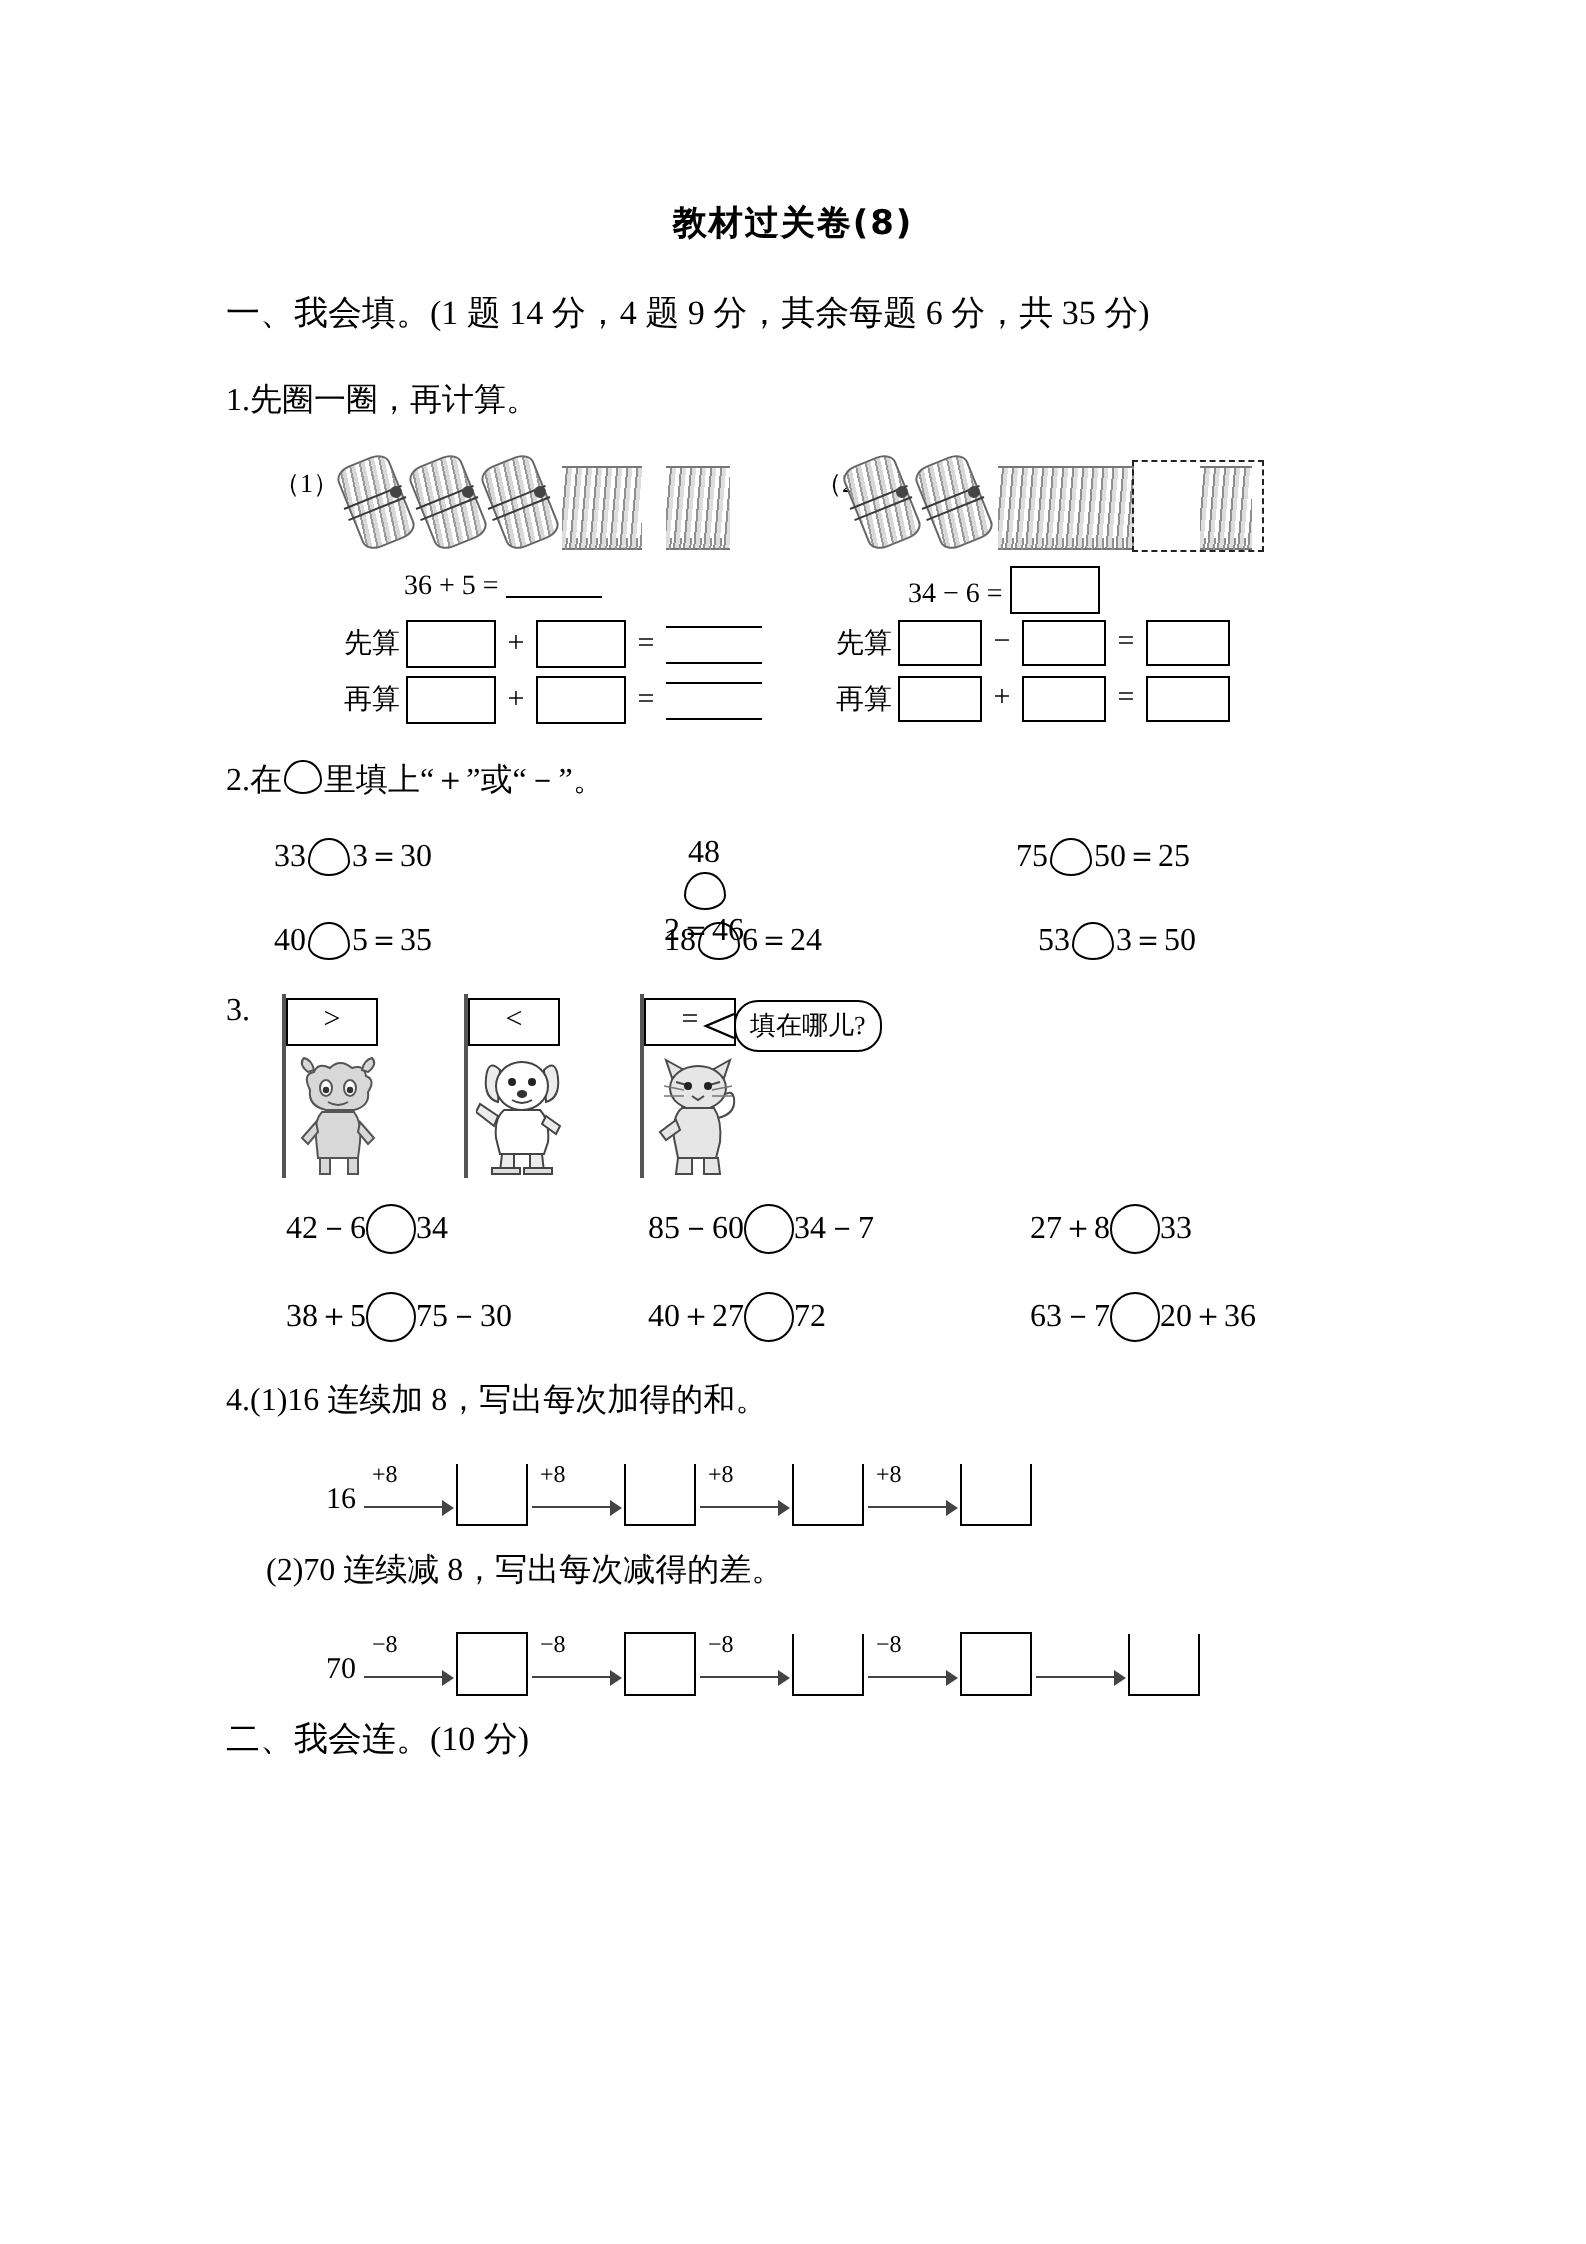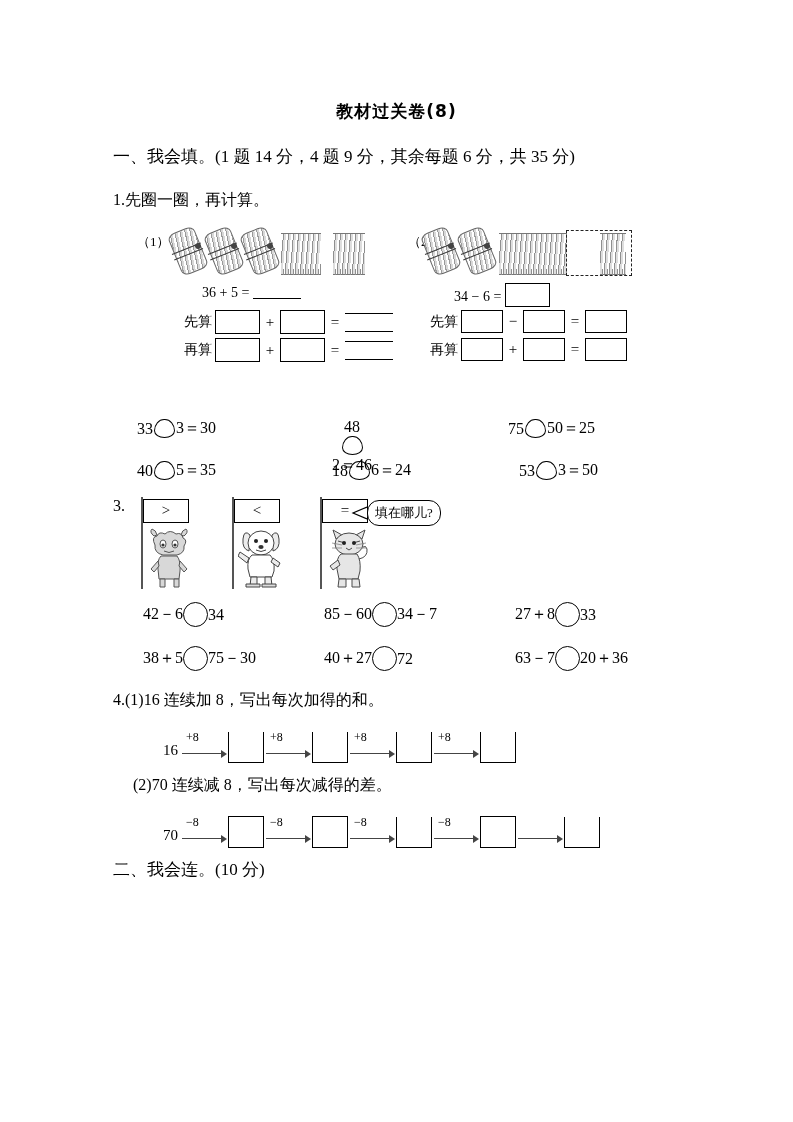--- a/index.html
+++ b/index.html
@@ -166,21 +166,20 @@
   .calc-row {
     position: absolute;
     font-size: 14px;
     white-space: nowrap;
     display: flex;
     align-items: center;
   }
   .calc-row .lbl {
     margin-right: 3px;
     font-size: 14px;
-    margin-left: 12px;
   }
   .calc-row .op {
     display: inline-block;
     width: 20px;
     text-align: center;
     font-size: 15px;
   }
 
   
   .q2-item {
@@ -386,20 +385,23 @@
   </div>
   <div class="calc-row" style="left:418px; top:338px;">
     <span class="lbl">再算</span>
     <span class="boxblank sm"></span>
     <span class="op">+</span>
     <span class="boxblank sm"></span>
     <span class="op">=</span>
     <span class="boxblank sm"></span>
   </div>
 
+  <div class="q-head" id="q2-head">
+    <span>2.在</span><span class="q2-circle-inline"></span><span>里填上“＋”或“－”。</span>
+  </div>
 
   <div class="q2-item" style="left:137px; top:418px;">
     <span>33</span>
       <span class="circ"></span>
       <span>3＝30</span>
   </div>
   <div class="q2-item" style="left:332px; top:418px;flex-direction:column;">
     <span>48</span>
       <span class="circ"></span>
       <span>2＝46</span>

